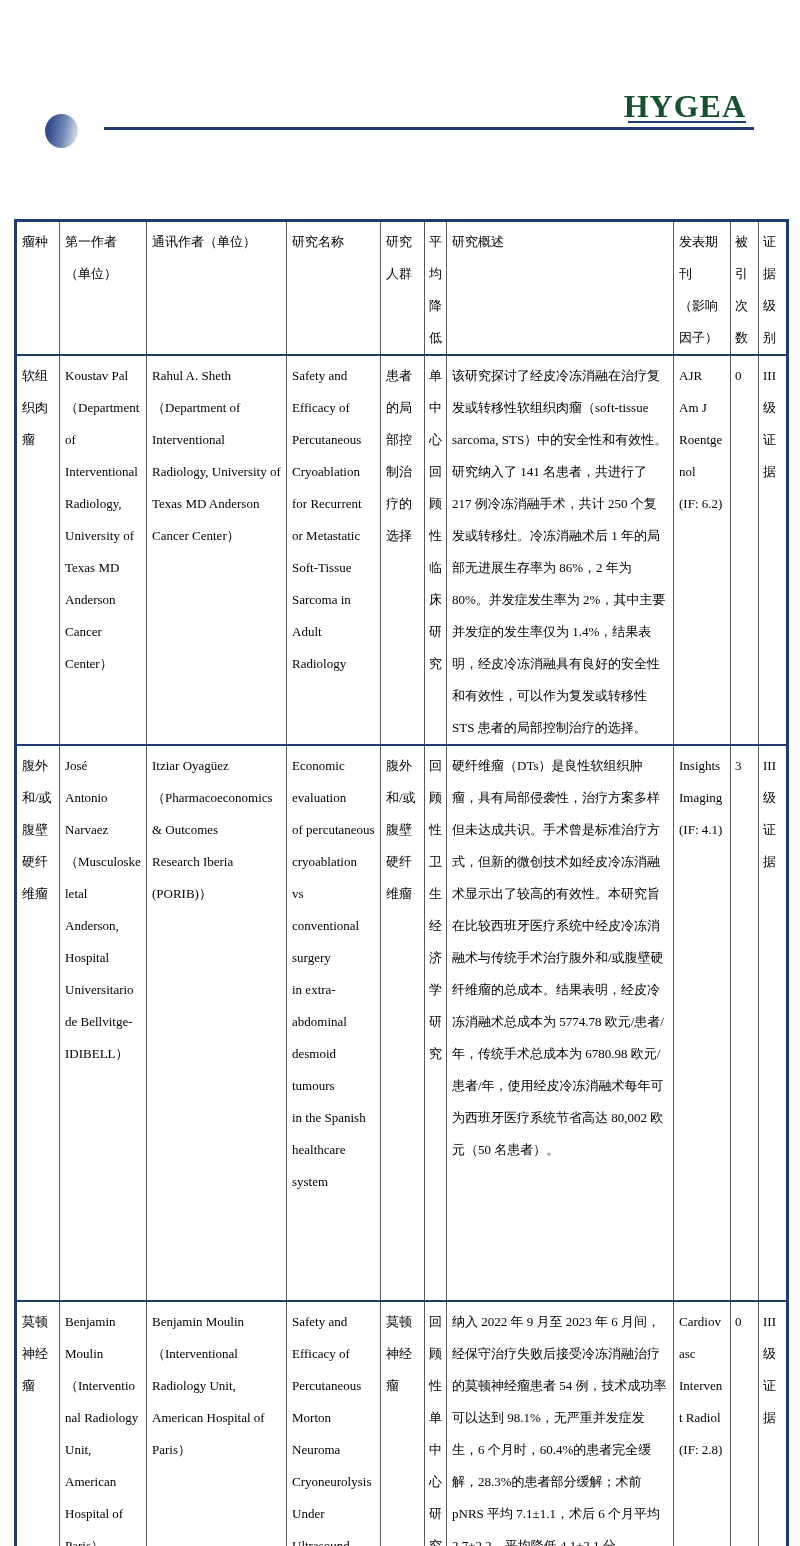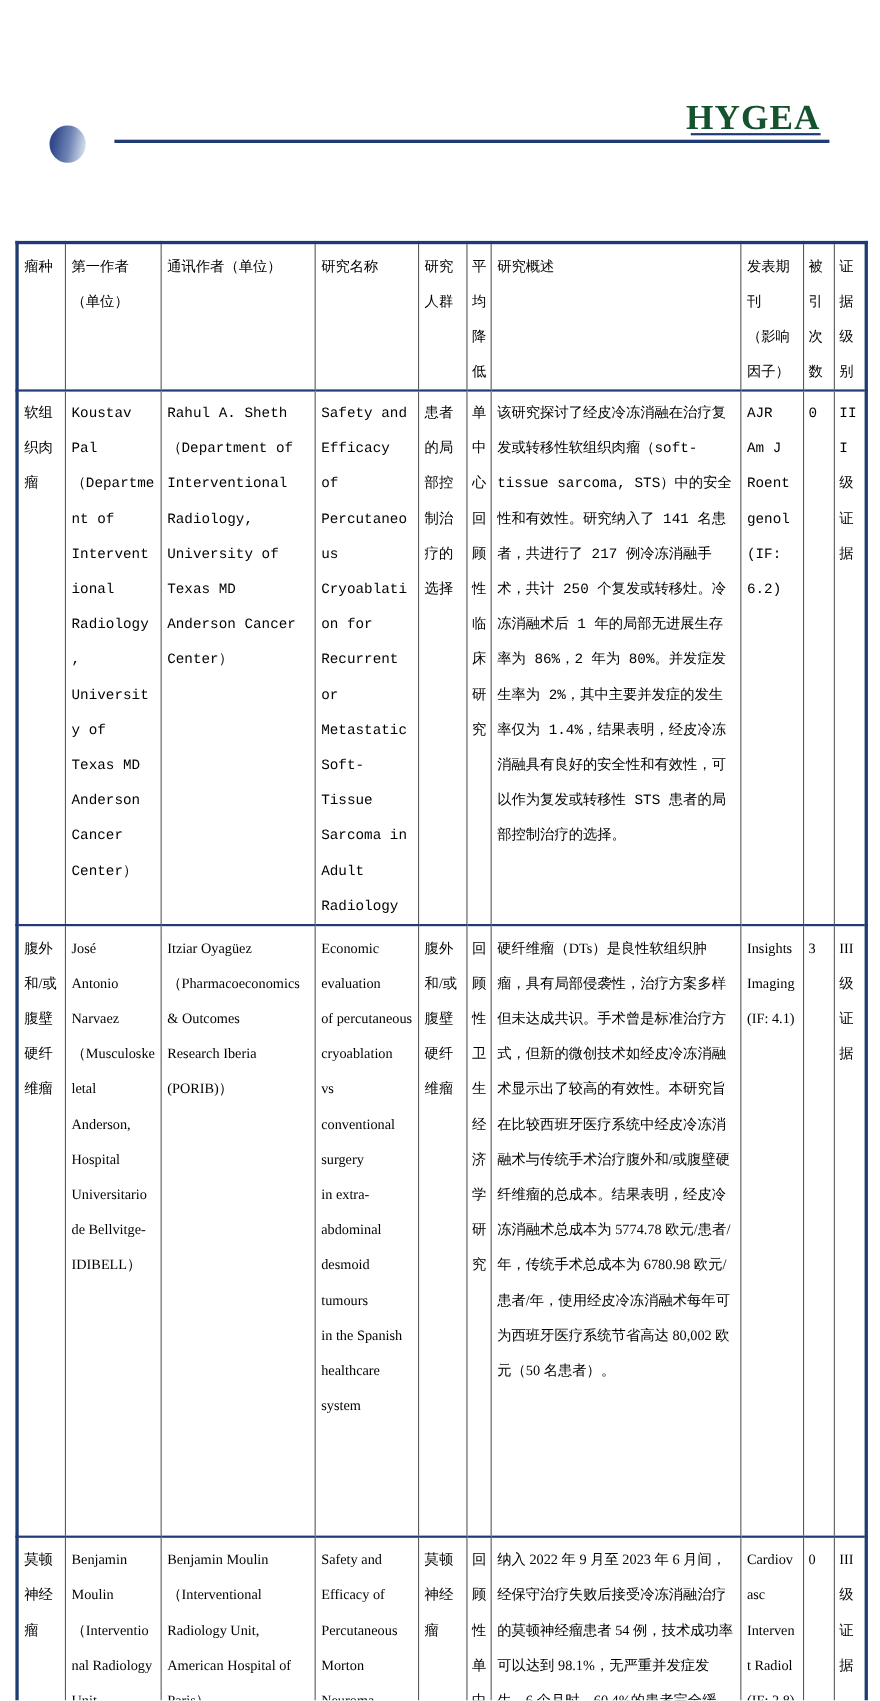--- a/index.html
+++ b/index.html
@@ -37,21 +37,21 @@
     border-left:1px solid #595959; border-right:1px solid #595959;
     border-top:2px solid #1f3b73; border-bottom:2px solid #1f3b73;
     vertical-align:top; text-align:left;
     font-size:13px; font-weight:normal; line-height:32px;
     padding:4px 5px 0 5px;
     white-space:pre-line; overflow-wrap:anywhere; word-break:normal;
     background:#ffffff;
   }
   .studies .narrow { padding:4px 4px 0 4px; }
   .studies tr.hdr    { height:131px; }
-  .studies tr.r0     { height:368px;font-family:Liberation Mono, monospace; }
+  .studies tr.r0     { height:368px; }
   .studies tr.r1     { height:556px; }
   .studies tr.r2     { height:288px; }
 </style>
 </head>
 <body>
 
 <div class="page">
 
   <div class="logo-sphere"></div>
   <div class="brand">HYGEA</div>

